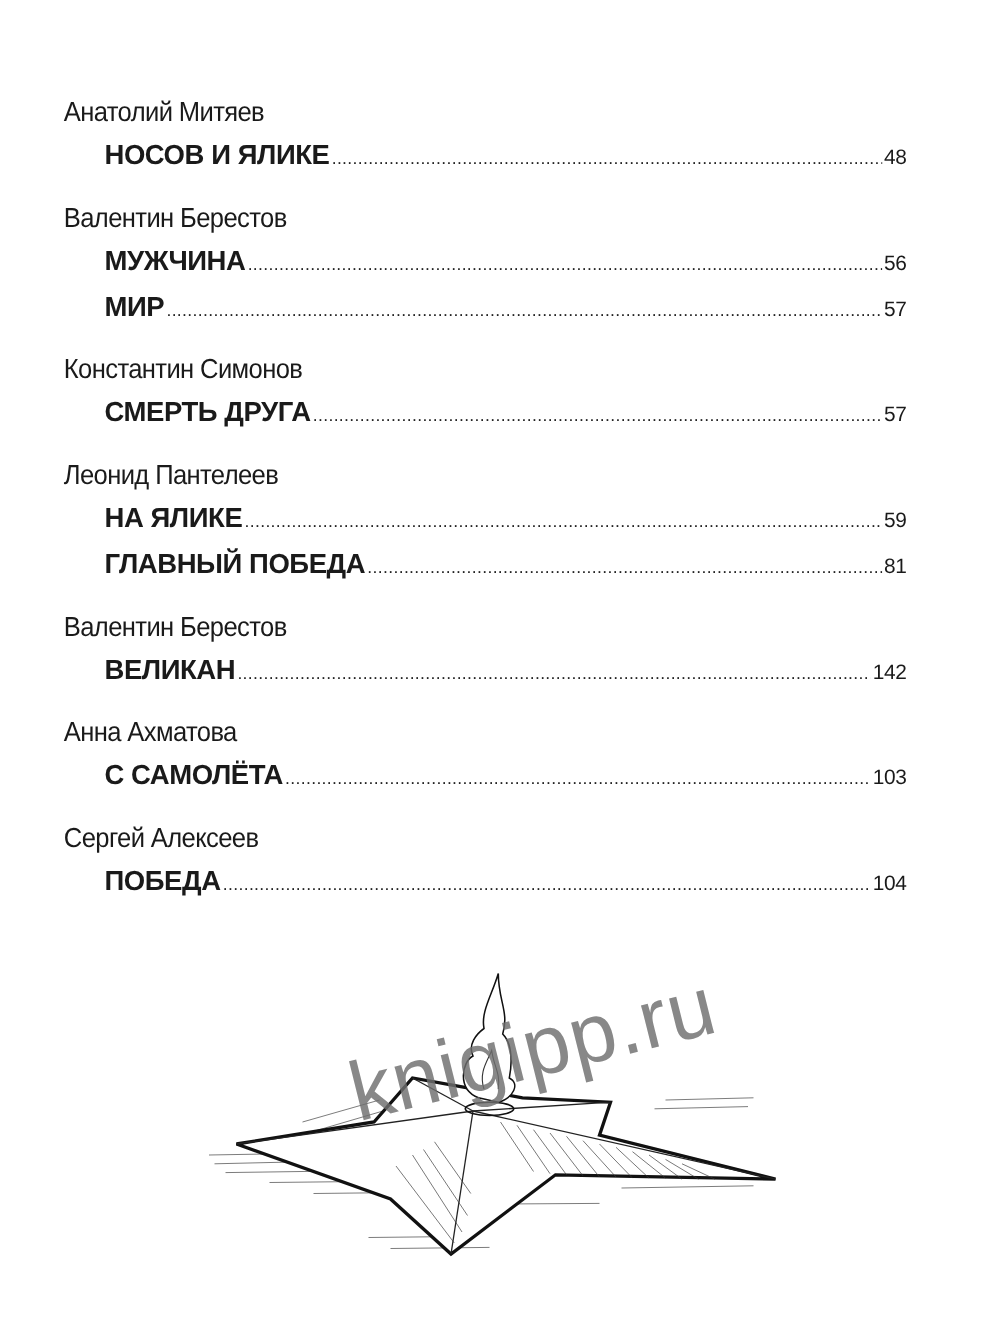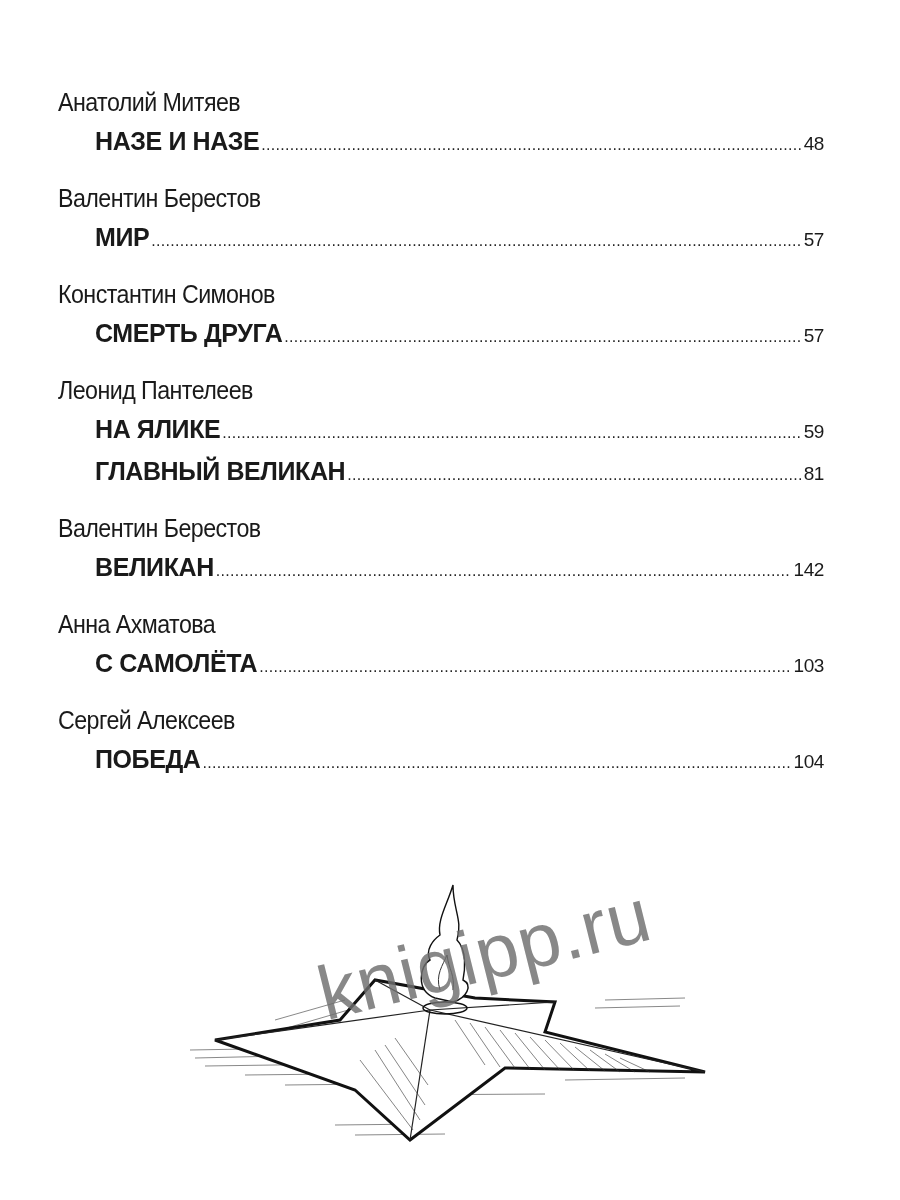--- a/index.html
+++ b/index.html
@@ -21,28 +21,33 @@
                  transform: rotate(-14deg); transform-origin: left bottom; letter-spacing: 1px;
                  font-family: "Liberation Sans", sans-serif; white-space: nowrap; }
   </style>
 </head>
 <body>
 
 <div class="toc">
   <div class="group">
     <div class="author">Анатолий Митяев</div>
     <div class="entry">
-      <span class="title">НАЗЕ И НАЗЕ</span>
+      <span class="title">НОСОВ И ЯЛИКЕ</span>
       <span class="dots"></span>
       <span class="page">48</span>
     </div>
   </div>
 
   <div class="group">
     <div class="author">Валентин Берестов</div>
+    <div class="entry">
+      <span class="title">МУЖЧИНА</span>
+      <span class="dots"></span>
+      <span class="page">56</span>
+    </div>
     <div class="entry">
       <span class="title">МИР</span>
       <span class="dots"></span>
       <span class="page">57</span>
     </div>
   </div>
 
   <div class="group">
     <div class="author">Константин Симонов</div>
     <div class="entry">
@@ -53,21 +58,21 @@
   </div>
 
   <div class="group">
     <div class="author">Леонид Пантелеев</div>
     <div class="entry">
       <span class="title">НА ЯЛИКЕ</span>
       <span class="dots"></span>
       <span class="page">59</span>
     </div>
     <div class="entry">
-      <span class="title">ГЛАВНЫЙ ВЕЛИКАН</span>
+      <span class="title">ГЛАВНЫЙ ПОБЕДА</span>
       <span class="dots"></span>
       <span class="page">81</span>
     </div>
   </div>
 
   <div class="group">
     <div class="author">Валентин Берестов</div>
     <div class="entry">
       <span class="title">ВЕЛИКАН</span>
       <span class="dots"></span>

